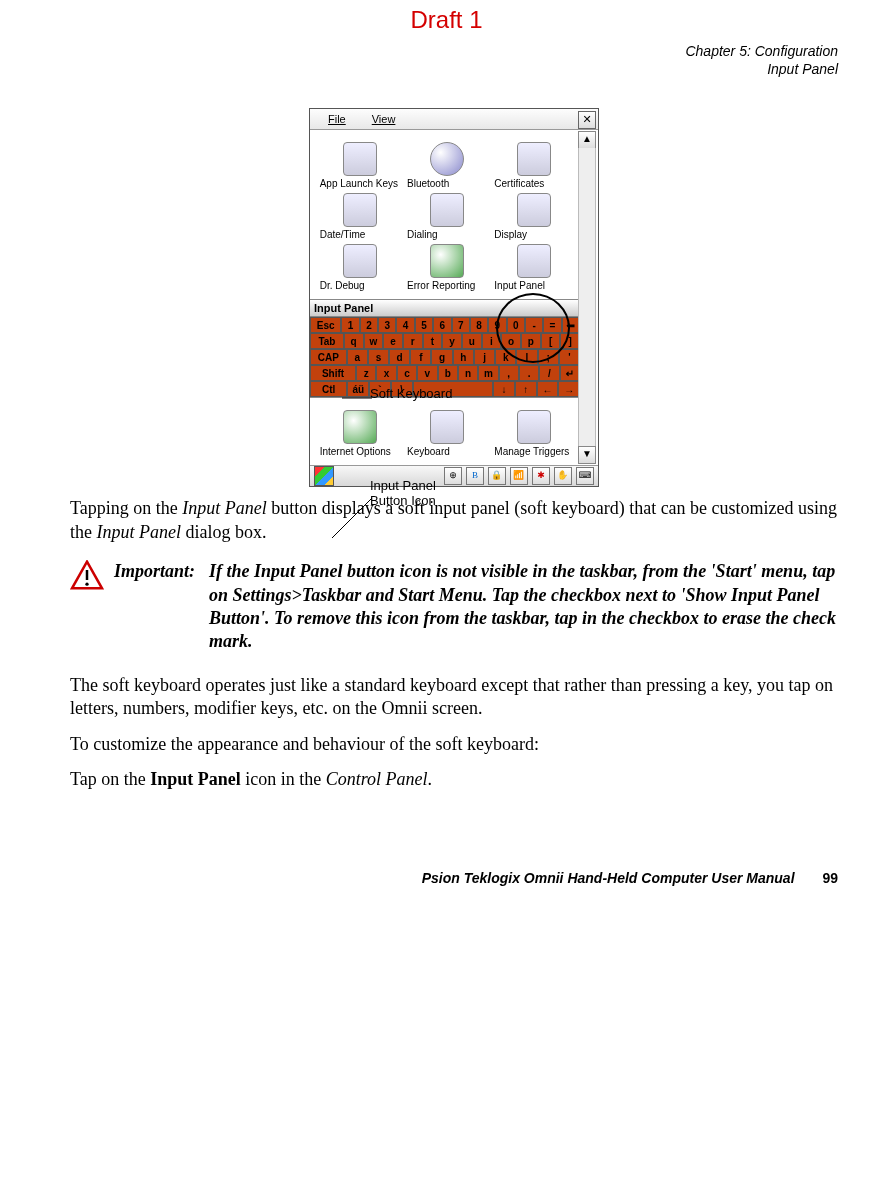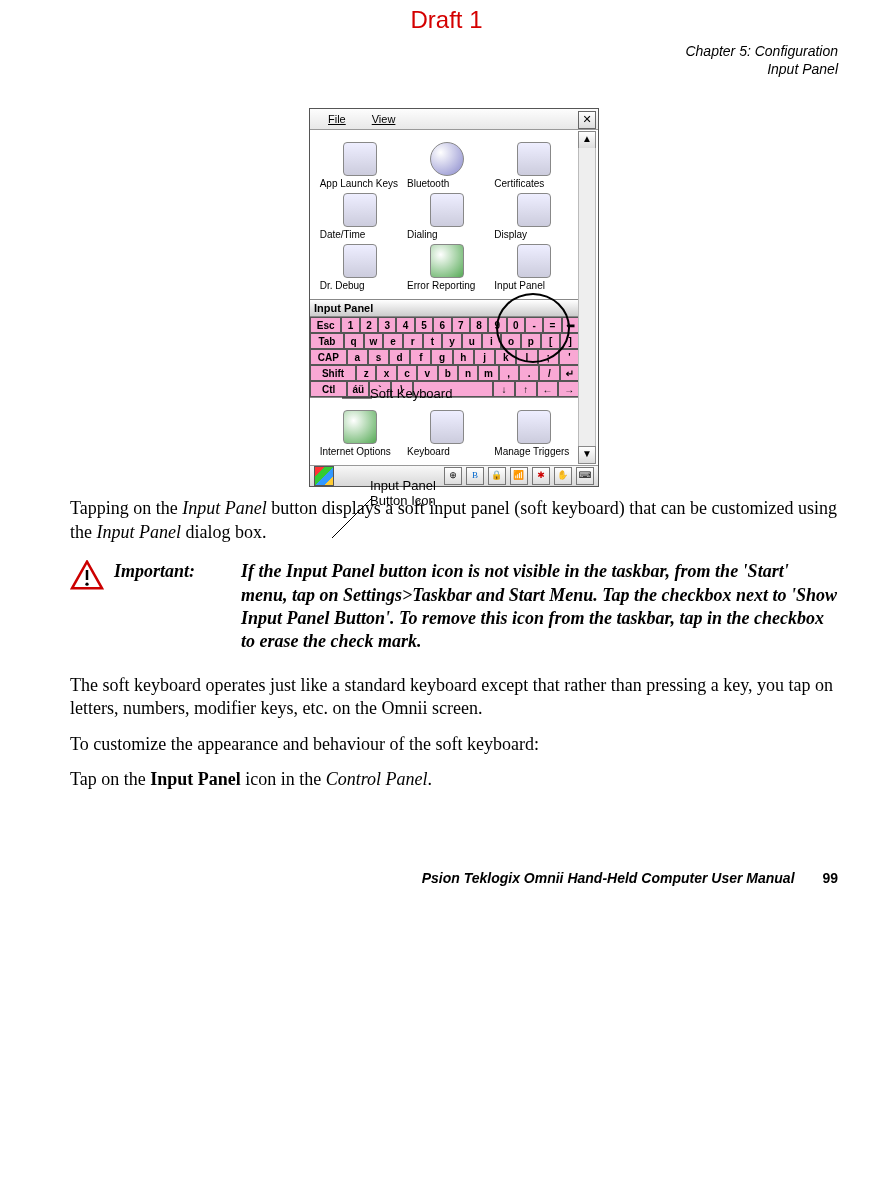--- a/index.html
+++ b/index.html
@@ -123,21 +123,21 @@
   .kbd {
     margin-right: 18px;
     border-bottom: 1px solid #888;
   }
   .kbd-row {
     display: flex;
   }
   .key {
     flex: 1;
     border: 1px solid #555;
-    background: #f9a8d4;
+    background: #c2410c;
     font-family: Tahoma, Arial, sans-serif;
     font-size: 10px;
     font-weight: bold;
     text-align: center;
     height: 16px;
     line-height: 15px;
     margin: 0;
     box-sizing: border-box;
   }
   .key.wide { flex: 1.8; }
@@ -195,21 +195,20 @@
     font-size: 18px;
     flex: 0 0 auto;
     white-space: nowrap;
     padding-right: 4px;
   }
   .imp-text {
     font-weight: bold;
     font-style: italic;
     font-size: 18px;
     line-height: 1.3;
-    margin-left: 32px;
   }
   .footer {
     position: absolute;
     bottom: 28px;
     right: 55px;
     font-family: Arial, Helvetica, sans-serif;
     font-style: italic;
     font-weight: bold;
     font-size: 14px;
   }

